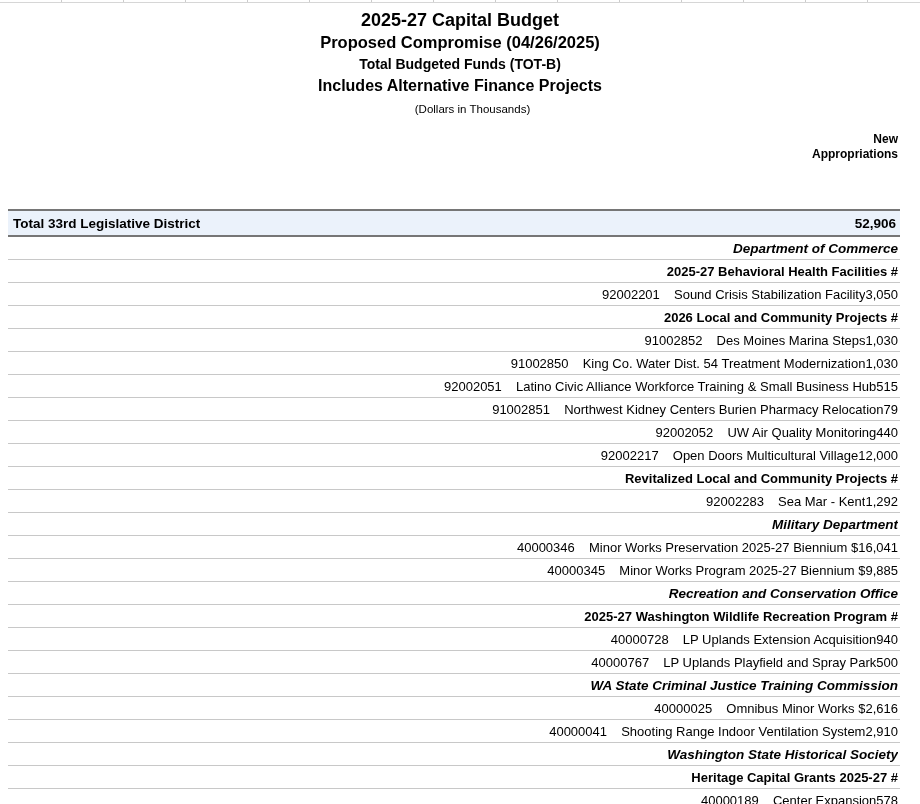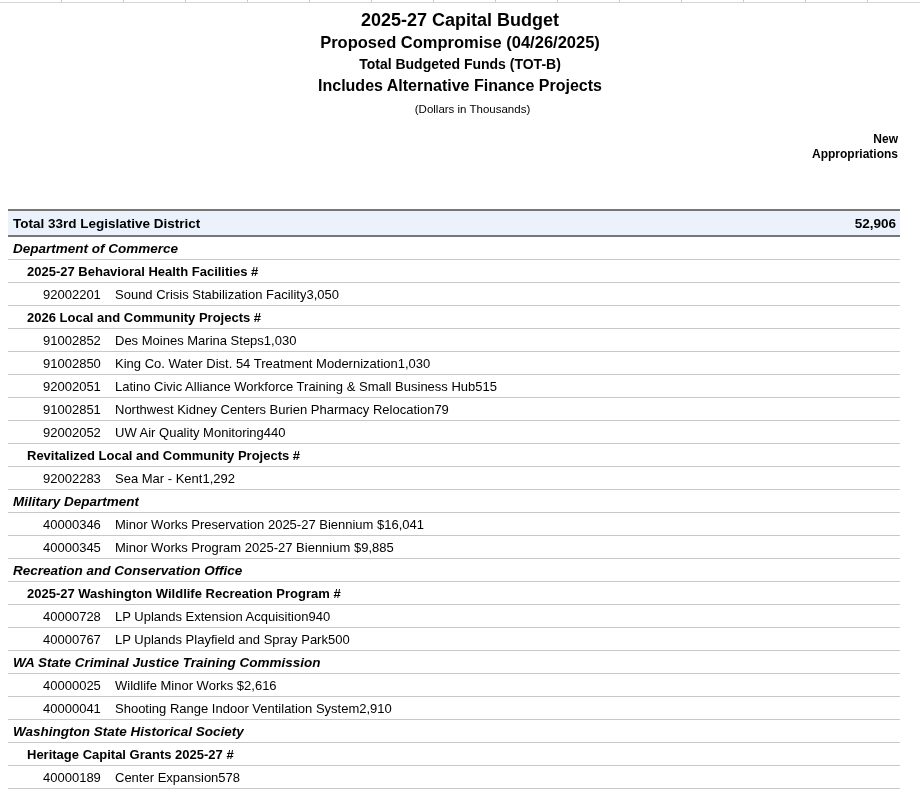--- a/index.html
+++ b/index.html
@@ -28,21 +28,21 @@
   .total-row{
     display:flex;justify-content:space-between;align-items:center;
     background:var(--total-bg,#ebf2fb);
     border-top:2px solid var(--total-border,#767676);
     border-bottom:2px solid var(--total-border,#767676);
     font-weight:bold;font-size:13.5px;height:24px;
     padding:0 2px 0 5px;
     margin-top:42px;
   }
   .row{
-    display:flex;justify-content:flex-start;align-items:center;
+    display:flex;justify-content:flex-end;align-items:center;
     border-bottom:1px solid var(--row-line,#c8c8c8);
     height:22px;font-size:13px;white-space:nowrap;
   }
   .cell-left{overflow:hidden;}
   .row.department .cell-left{font-weight:bold;font-style:italic;font-size:13.5px;padding-left:5px;}
   .row.program .cell-left{font-weight:bold;padding-left:19px;}
   .row.project .cell-left{padding-left:35px;}
   .proj-num{display:inline-block;min-width:72px;}
   .cell-amt{padding-right:2px;text-align:right;}
 </style>
@@ -100,20 +100,24 @@
         <div class="cell-amt">515</div>
       </div>
       <div class="row project">
         <div class="cell-left"><span class="proj-num">91002851</span><span>Northwest Kidney Centers Burien Pharmacy Relocation</span></div>
         <div class="cell-amt">79</div>
       </div>
       <div class="row project">
         <div class="cell-left"><span class="proj-num">92002052</span><span>UW Air Quality Monitoring</span></div>
         <div class="cell-amt">440</div>
       </div>
+      <div class="row project">
+        <div class="cell-left"><span class="proj-num">92002217</span><span>Open Doors Multicultural Village</span></div>
+        <div class="cell-amt">12,000</div>
+      </div>
       <div class="row program">
         <div class="cell-left">Revitalized Local and Community Projects #</div>
         <div class="cell-amt"></div>
       </div>
       <div class="row project">
         <div class="cell-left"><span class="proj-num">92002283</span><span>Sea Mar - Kent</span></div>
         <div class="cell-amt">1,292</div>
       </div>
       <div class="row department">
         <div class="cell-left">Military Department</div>
@@ -141,21 +145,21 @@
       </div>
       <div class="row project">
         <div class="cell-left"><span class="proj-num">40000767</span><span>LP Uplands Playfield and Spray Park</span></div>
         <div class="cell-amt">500</div>
       </div>
       <div class="row department">
         <div class="cell-left">WA State Criminal Justice Training Commission</div>
         <div class="cell-amt"></div>
       </div>
       <div class="row project">
-        <div class="cell-left"><span class="proj-num">40000025</span><span>Wildlife Minor Works $</span></div>
+        <div class="cell-left"><span class="proj-num">40000025</span><span>Omnibus Minor Works $</span></div>
         <div class="cell-amt">2,616</div>
       </div>
       <div class="row project">
         <div class="cell-left"><span class="proj-num">40000041</span><span>Shooting Range Indoor Ventilation System</span></div>
         <div class="cell-amt">2,910</div>
       </div>
       <div class="row department">
         <div class="cell-left">Washington State Historical Society</div>
         <div class="cell-amt"></div>
       </div>

